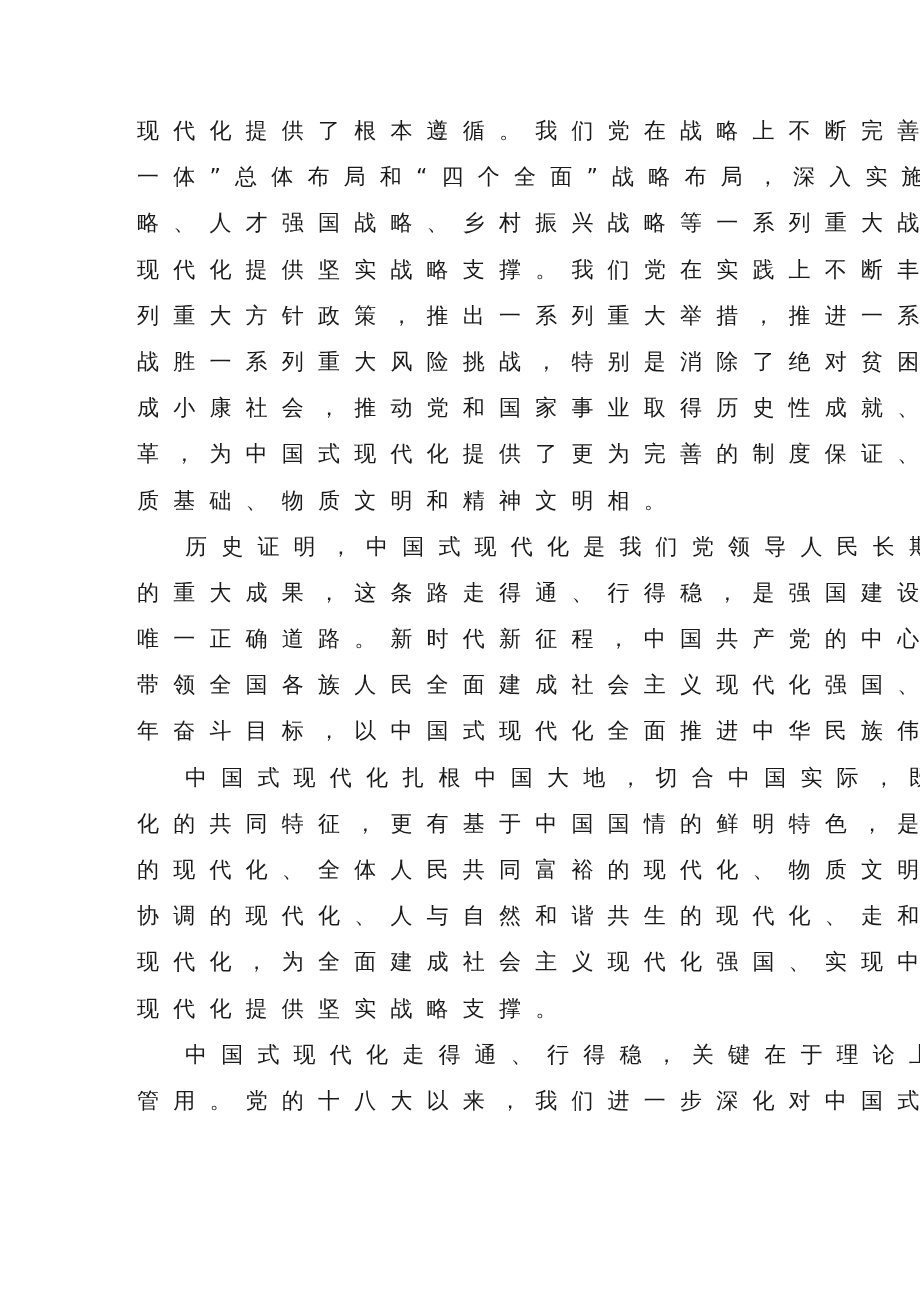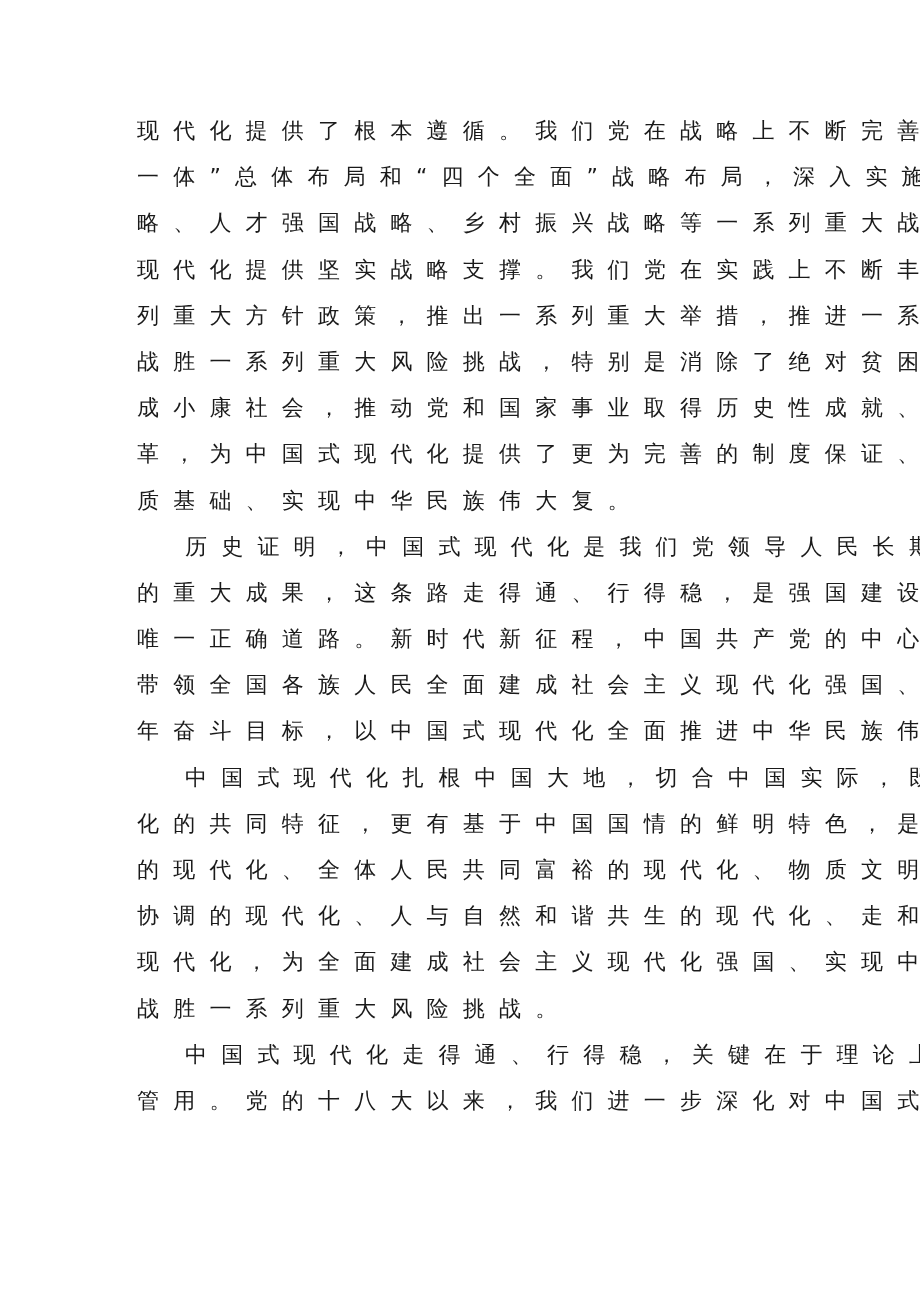--- a/index.html
+++ b/index.html
@@ -48,38 +48,38 @@
 
     <div class="paragraph">
       <div class="line">现代化提供了根本遵循。我们党在战略上不断完善，明确“五位</div>
       <div class="line">一体”总体布局和“四个全面”战略布局，深入实施科教兴国战</div>
       <div class="line">略、人才强国战略、乡村振兴战略等一系列重大战略，为中国式</div>
       <div class="line">现代化提供坚实战略支撑。我们党在实践上不断丰富，出台一系</div>
       <div class="line">列重大方针政策，推出一系列重大举措，推进一系列重大工作，</div>
       <div class="line">战胜一系列重大风险挑战，特别是消除了绝对贫困问题，全面建</div>
       <div class="line">成小康社会，推动党和国家事业取得历史性成就、发生历史性变</div>
       <div class="line">革，为中国式现代化提供了更为完善的制度保证、更为坚实的物</div>
-      <div class="line">质基础、实现中华民族伟大复。</div>
+      <div class="line">质基础、物质文明和精神文明相。</div>
     </div>
 
     <div class="paragraph">
       <div class="line indent">历史证明，中国式现代化是我们党领导人民长期探索和实践</div>
       <div class="line">的重大成果，这条路走得通、行得稳，是强国建设、民族复兴的</div>
       <div class="line">唯一正确道路。新时代新征程，中国共产党的中心任务就是团结</div>
       <div class="line">带领全国各族人民全面建成社会主义现代化强国、实现第二个百</div>
       <div class="line">年奋斗目标，以中国式现代化全面推进中华民族伟大复兴。</div>
     </div>
 
     <div class="paragraph">
       <div class="line indent">中国式现代化扎根中国大地，切合中国实际，既有各国现代</div>
       <div class="line">化的共同特征，更有基于中国国情的鲜明特色，是人口规模巨大</div>
       <div class="line">的现代化、全体人民共同富裕的现代化、物质文明和精神文明相</div>
       <div class="line">协调的现代化、人与自然和谐共生的现代化、走和平发展道路的</div>
       <div class="line">现代化，为全面建成社会主义现代化强国、实现中华民族伟大复</div>
-      <div class="line">战胜一系列重大风险挑战。</div>
+      <div class="line">现代化提供坚实战略支撑。</div>
     </div>
 
     <div class="paragraph">
       <div class="line indent">中国式现代化走得通、行得稳，关键在于理论上立得住、真</div>
       <div class="line">管用。党的十八大以来，我们进一步深化对中国式现代化的内涵</div>
     </div>
 
   </div>
 </div>
 

